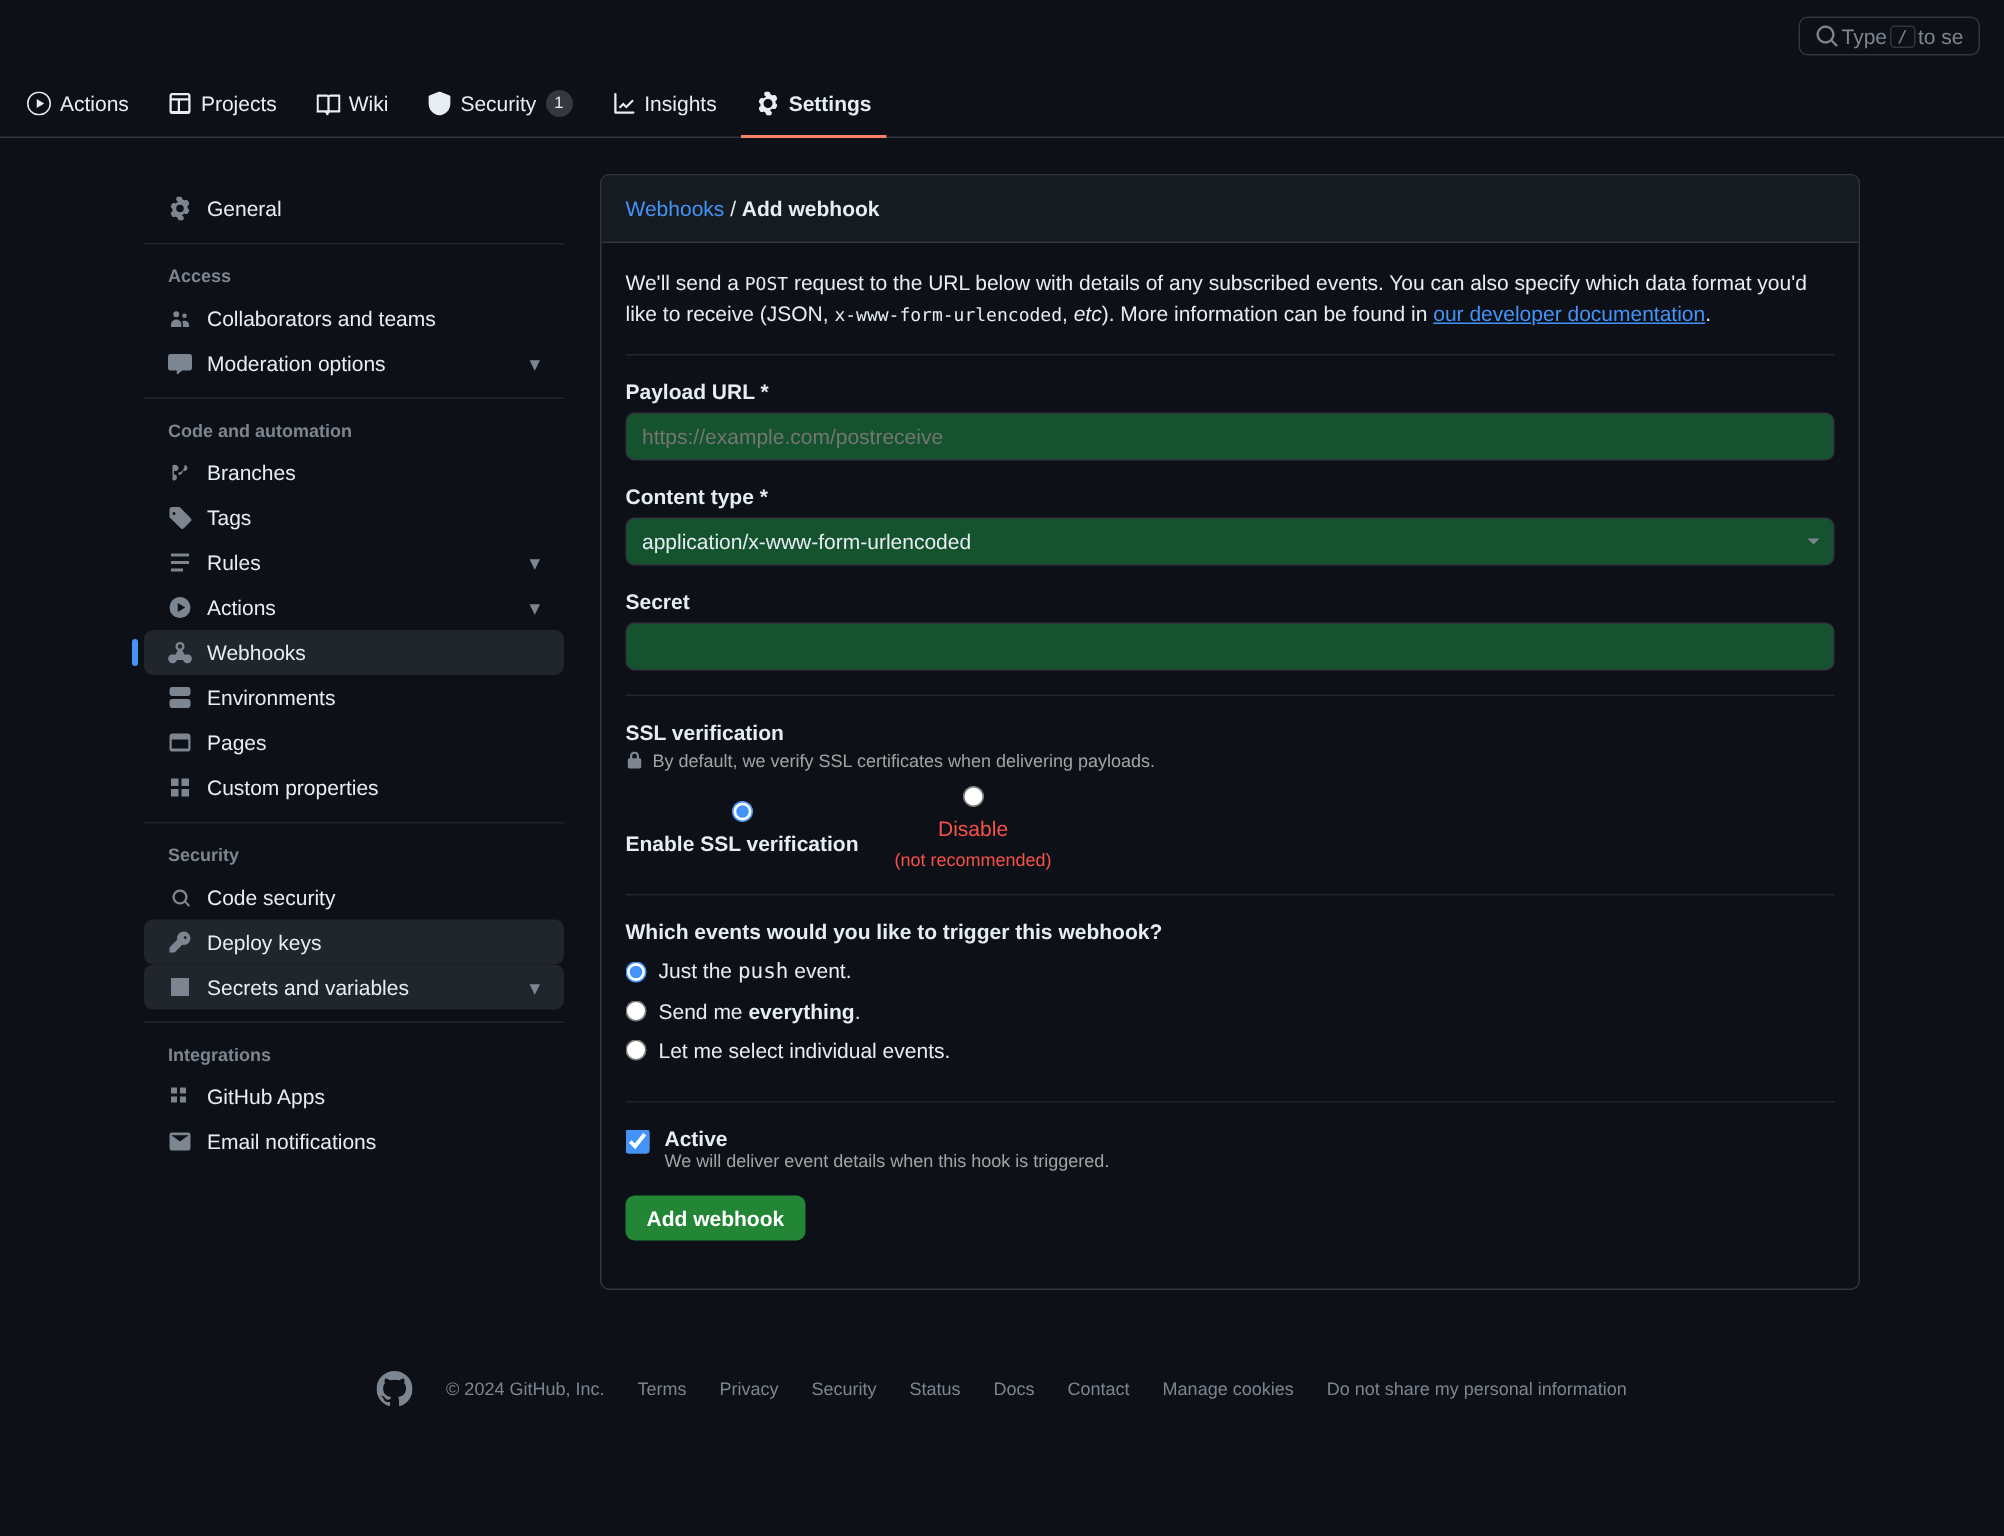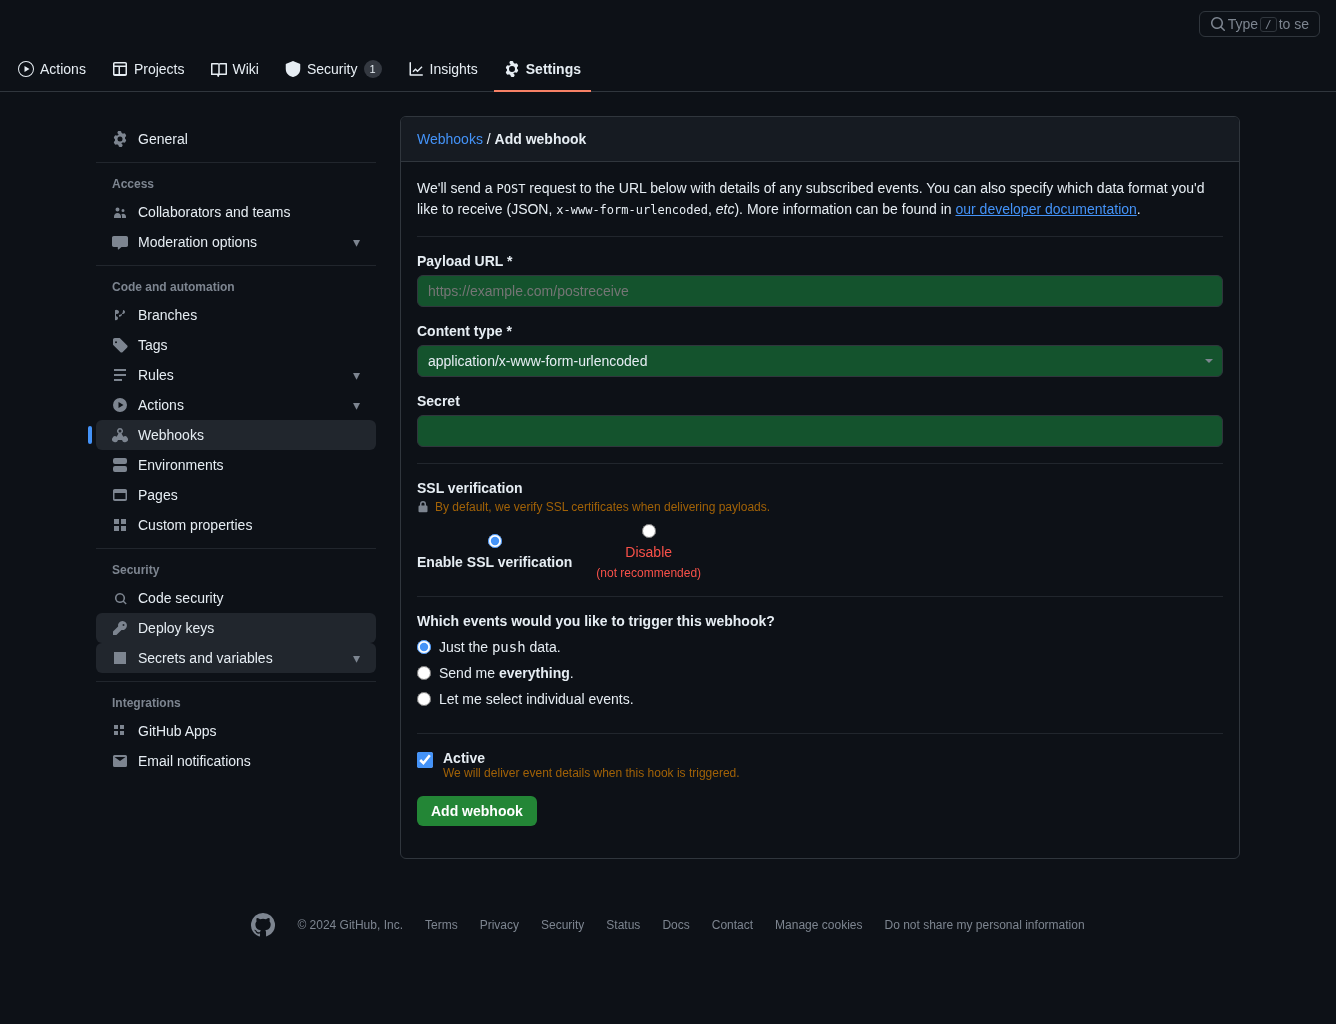--- a/index.html
+++ b/index.html
@@ -42,21 +42,21 @@
 .intro { color:#e6edf3; line-height:1.5; padding-bottom:16px; border-bottom:1px solid #21262d; }
 .intro code { font-family:ui-monospace,SFMono-Regular,Menlo,monospace; font-size:12px; }
 .section { padding:16px 0; border-bottom:1px solid #21262d; }
 .section:last-of-type { border-bottom:none; }
 label.fld { display:block; font-weight:600; margin-bottom:6px; }
 .input, .select { width:100%; background:#14532d; border:1px solid #30363d; border-radius:6px; padding:6px 10px; color:#e6edf3; font-size:14px; height:32px; }
 .select { appearance:none; position:relative; }
 .select-wrap { position:relative; }
 .select-wrap::after { content:""; position:absolute; right:10px; top:50%; transform:translateY(-50%); width:0; height:0; border-left:4px solid transparent; border-right:4px solid transparent; border-top:4px solid #7d8590; box-shadow:0 -10px 0 -6px #7d8590; }
 .h5 { font-weight:600; margin-bottom:4px; }
-.muted { color:#a16207; font-size:12px; }
+.muted { color:#a3a3a3; font-size:12px; }
 .radio-row { display:flex; align-items:center; gap:24px; margin-top:10px; }
 .radio-opt { display:flex; align-items:center; gap:6px; cursor:pointer;flex-direction:column; }
 .radio-opt input { accent-color:#4493f8; width:14px; height:14px; }
 .radio-opt.dis { color:#f85149; }
 .radio-opt.dis .note { font-size:12px; }
 .event-opt { display:flex; align-items:center; gap:8px; margin:10px 0; cursor:pointer; }
 .event-opt input { accent-color:#4493f8; width:14px; height:14px; }
 .chk { display:flex; align-items:flex-start; gap:10px; }
 .chk input { accent-color:#4493f8; width:16px; height:16px; margin-top:2px; }
 .btn-primary { background:#238636; color:#fff; border:none; border-radius:6px; padding:7px 14px; font-weight:600; font-size:14px; cursor:pointer; margin-top:16px; }
@@ -322,21 +322,21 @@
               <span>Disable</span>
               <span class="note">(not recommended)</span>
             </label>
           </div>
         </div>
 
         <div class="section">
           <div class="h5">Which events would you like to trigger this webhook?</div>
           <label class="event-opt">
             <input type="radio" name="ev" checked="" style="">
-            <span><span>Just the </span><code>push</code><span> data.</span></span>
+            <span><span>Just the </span><code>push</code><span> event.</span></span>
           </label>
           <label class="event-opt">
             <input type="radio" name="ev" style="">
             <span><span>Send me </span><strong>everything</strong><span>.</span></span>
           </label>
           <label class="event-opt">
             <input type="radio" name="ev" style="">
             <span>Let me select individual events.</span>
           </label>
         </div>

